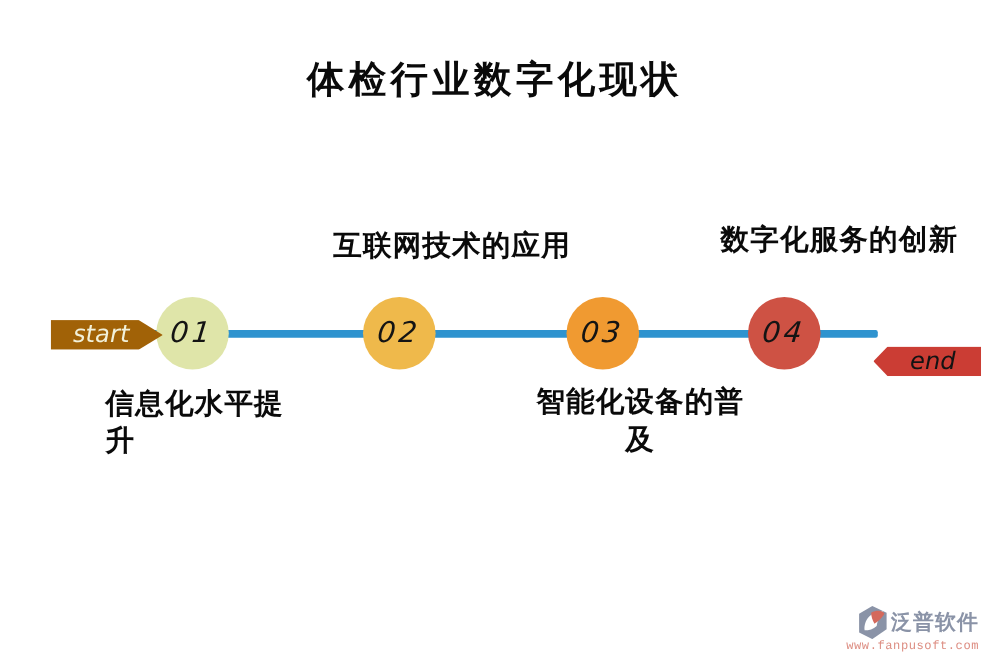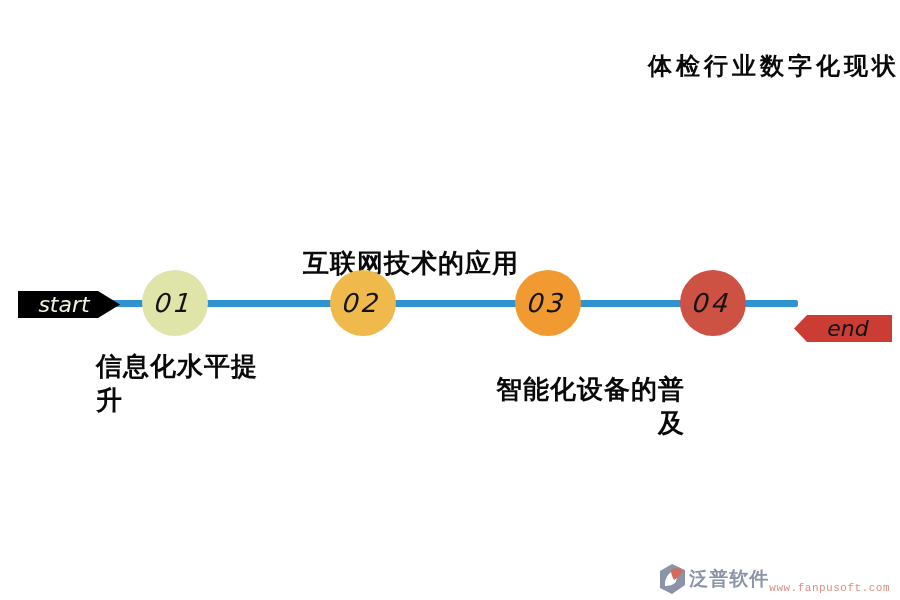--- a/index.html
+++ b/index.html
@@ -9,22 +9,22 @@
     font-family: "Liberation Serif", "DejaVu Serif", serif;
     position: relative;
     overflow: hidden;
   }
   .stage { position: absolute; inset: 0; }
 
   
   .title {
     position: absolute;
     left: 0; right: 0; top: 50px;
-    text-align: right;
-    font-size: 24px;
+    text-align: center;
+    font-size: 34px;
     font-weight: 700;
     letter-spacing: 4px;
     color: #0a0a0a;
   }
 
   
   .tl-line {
     position: absolute;
     left: 100px; top: 300px;
     width: 698px; height: 7px;
@@ -85,31 +85,31 @@
   
   .step-label {
     position: absolute;
     font-size: 26px;
     font-weight: 700;
     color: #0a0a0a;
     letter-spacing: 1px;
     line-height: 34px;
     z-index: 1;
   }
-  .lbl-above-2 { left: 303px; top: 207px; width: 250px; margin-top: 40px; }
+  .lbl-above-2 { left: 303px; top: 207px; width: 250px; }
   .lbl-above-4 { left: 655px; top: 201px; width: 240px; }
   .lbl-below-1 { left: 96px;  top: 350px; width: 176px; text-align: left; }
-  .lbl-below-3 { left: 479px; top: 373px; width: 206px; text-align: right; }
+  .lbl-below-3 { left: 479px; top: 349px; width: 206px; text-align: center; }
 
   
   .watermark {
     position: absolute;
     right: 10px; bottom: 6px;
     display: flex;
-    flex-direction: row;
+    flex-direction: column;
     align-items: flex-end;
     z-index: 1;
   }
   .wm-row {
     display: flex;
     align-items: center;
     gap: 3px;
   }
   .wm-brand {
     font-family: "Liberation Sans", sans-serif;
@@ -126,21 +126,21 @@
 </style>
 </head>
 <body>
 
 <div class="stage">
 
   <div class="title">体检行业数字化现状</div>
 
   <div class="tl-line" style="background: rgb(46, 147, 207);"></div>
 
-  <div class="banner banner-start" style="background: #000000;">
+  <div class="banner banner-start" style="background: #a16207; margin-left: 28px;">
     <span>start</span>
   </div>
 
   <div class="banner banner-end" style="background: rgb(203, 61, 52); margin-top: 24px;">
     <span>end</span>
   </div>
 
   <div class="circle c1" style="background: rgb(223, 229, 169);">
     <span class="num">01</span>
   </div>
@@ -150,20 +150,21 @@
   <div class="circle c3" style="background: rgb(240, 154, 49);">
     <span class="num">03</span>
   </div>
   <div class="circle c4" style="background: rgb(206, 82, 68);">
     <span class="num">04</span>
   </div>
 
   <div class="step-label lbl-below-1">信息化水平提升</div>
   <div class="step-label lbl-above-2">互联网技术的应用</div>
   <div class="step-label lbl-below-3">智能化设备的普及</div>
+  <div class="step-label lbl-above-4">数字化服务的创新</div>
 
   <div class="watermark">
     <div class="wm-row">
       <span style="display:inline-flex;">
         <svg width="28" height="30" viewBox="0 0 28 30">
           <polygon points="14,0 27,6 27,21 14,30 2,24 2,7" fill="#8a93a7"></polygon>
           <path d="M7,22 C6,12 14,4 24,5 C20,10 19,13 18,18 C15,21 11,22 7,22 Z" fill="#ffffff"></path>
           <path d="M13,6 C18,3 24,4 25,7 C22,12 19,14 16,16 C14,13 13,9 13,6 Z" fill="#d4695c"></path>
         </svg>
       </span>

